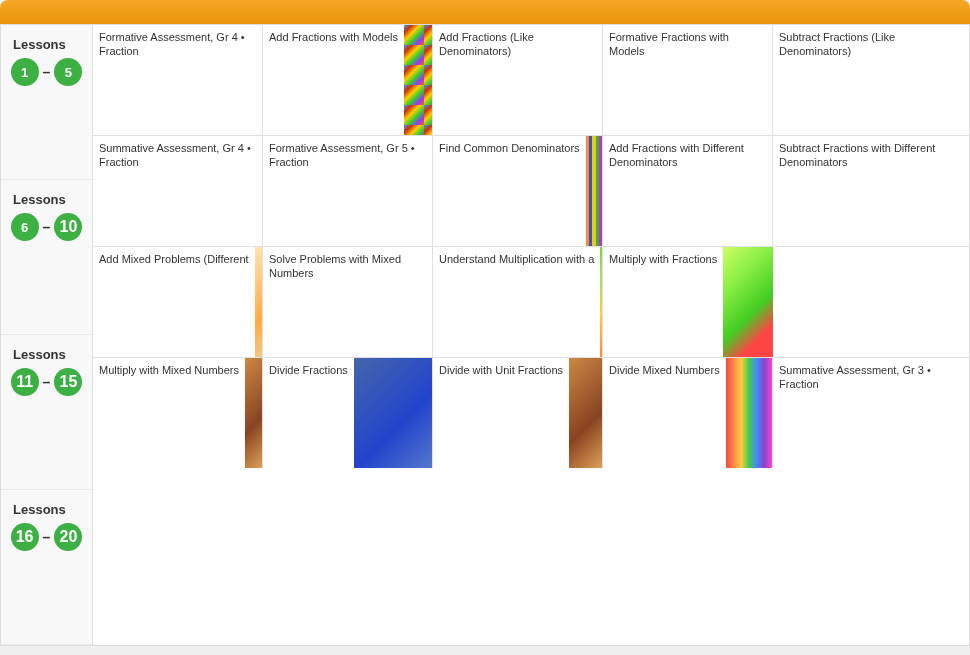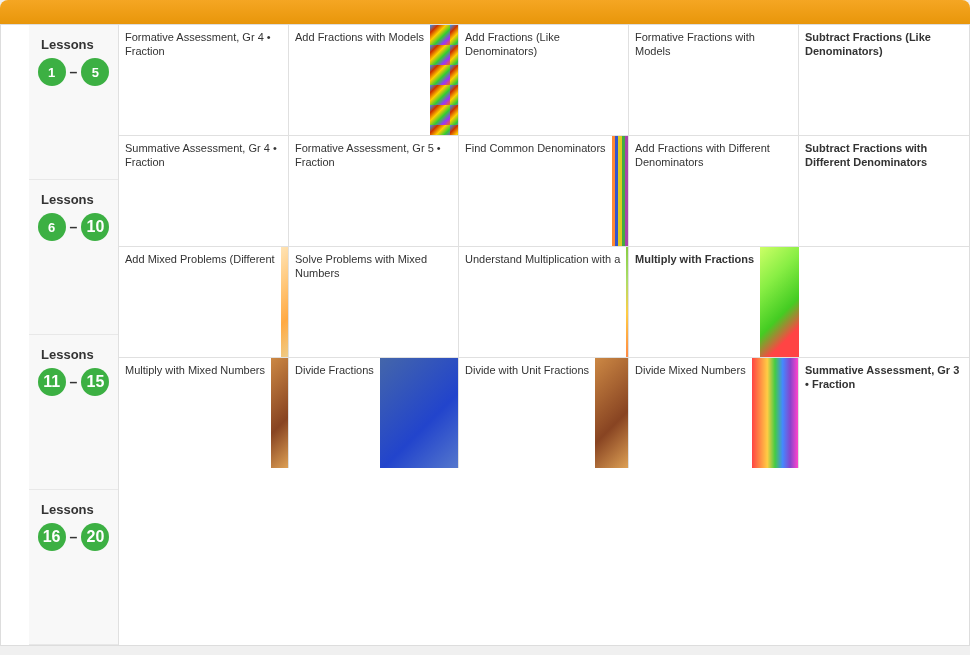--- a/index.html
+++ b/index.html
@@ -20,24 +20,23 @@
       font-size: 22px;
       font-weight: bold;
       text-shadow: 1px 1px 2px rgba(0,0,0,0.3);
     }
     .main-container {
       display: flex;
       background: white;
       border: 1px solid #ddd;
     }
     .lessons-sidebar {
-      width: 108px;
+      width: 92px;
       background: #f8f8f8;
       border-right: 1px solid #e0e0e0;
-      margin-left: 28px;
     }
     .lessons-group {
       padding: 12px 8px;
       border-bottom: 1px solid #e8e8e8;
       display: flex;
       flex-direction: column;
       align-items: center;
       min-height: 155px;
       justify-content: flex-start;
     }
@@ -88,21 +87,20 @@
     }
     .grid-cell {
       width: 170px;
       min-width: 170px;
       border-right: 1px solid #e0e0e0;
       display: flex;
       flex-direction: row;
     }
     .grid-cell:last-child {
       border-right: none;
-      font-weight: bold;
     }
     .cell-label {
       font-size: 11px;
       color: #333;
       padding: 5px 6px 4px 6px;
       line-height: 1.3;
       min-height: 34px;
       background: white;
     }
     .cell-image {

